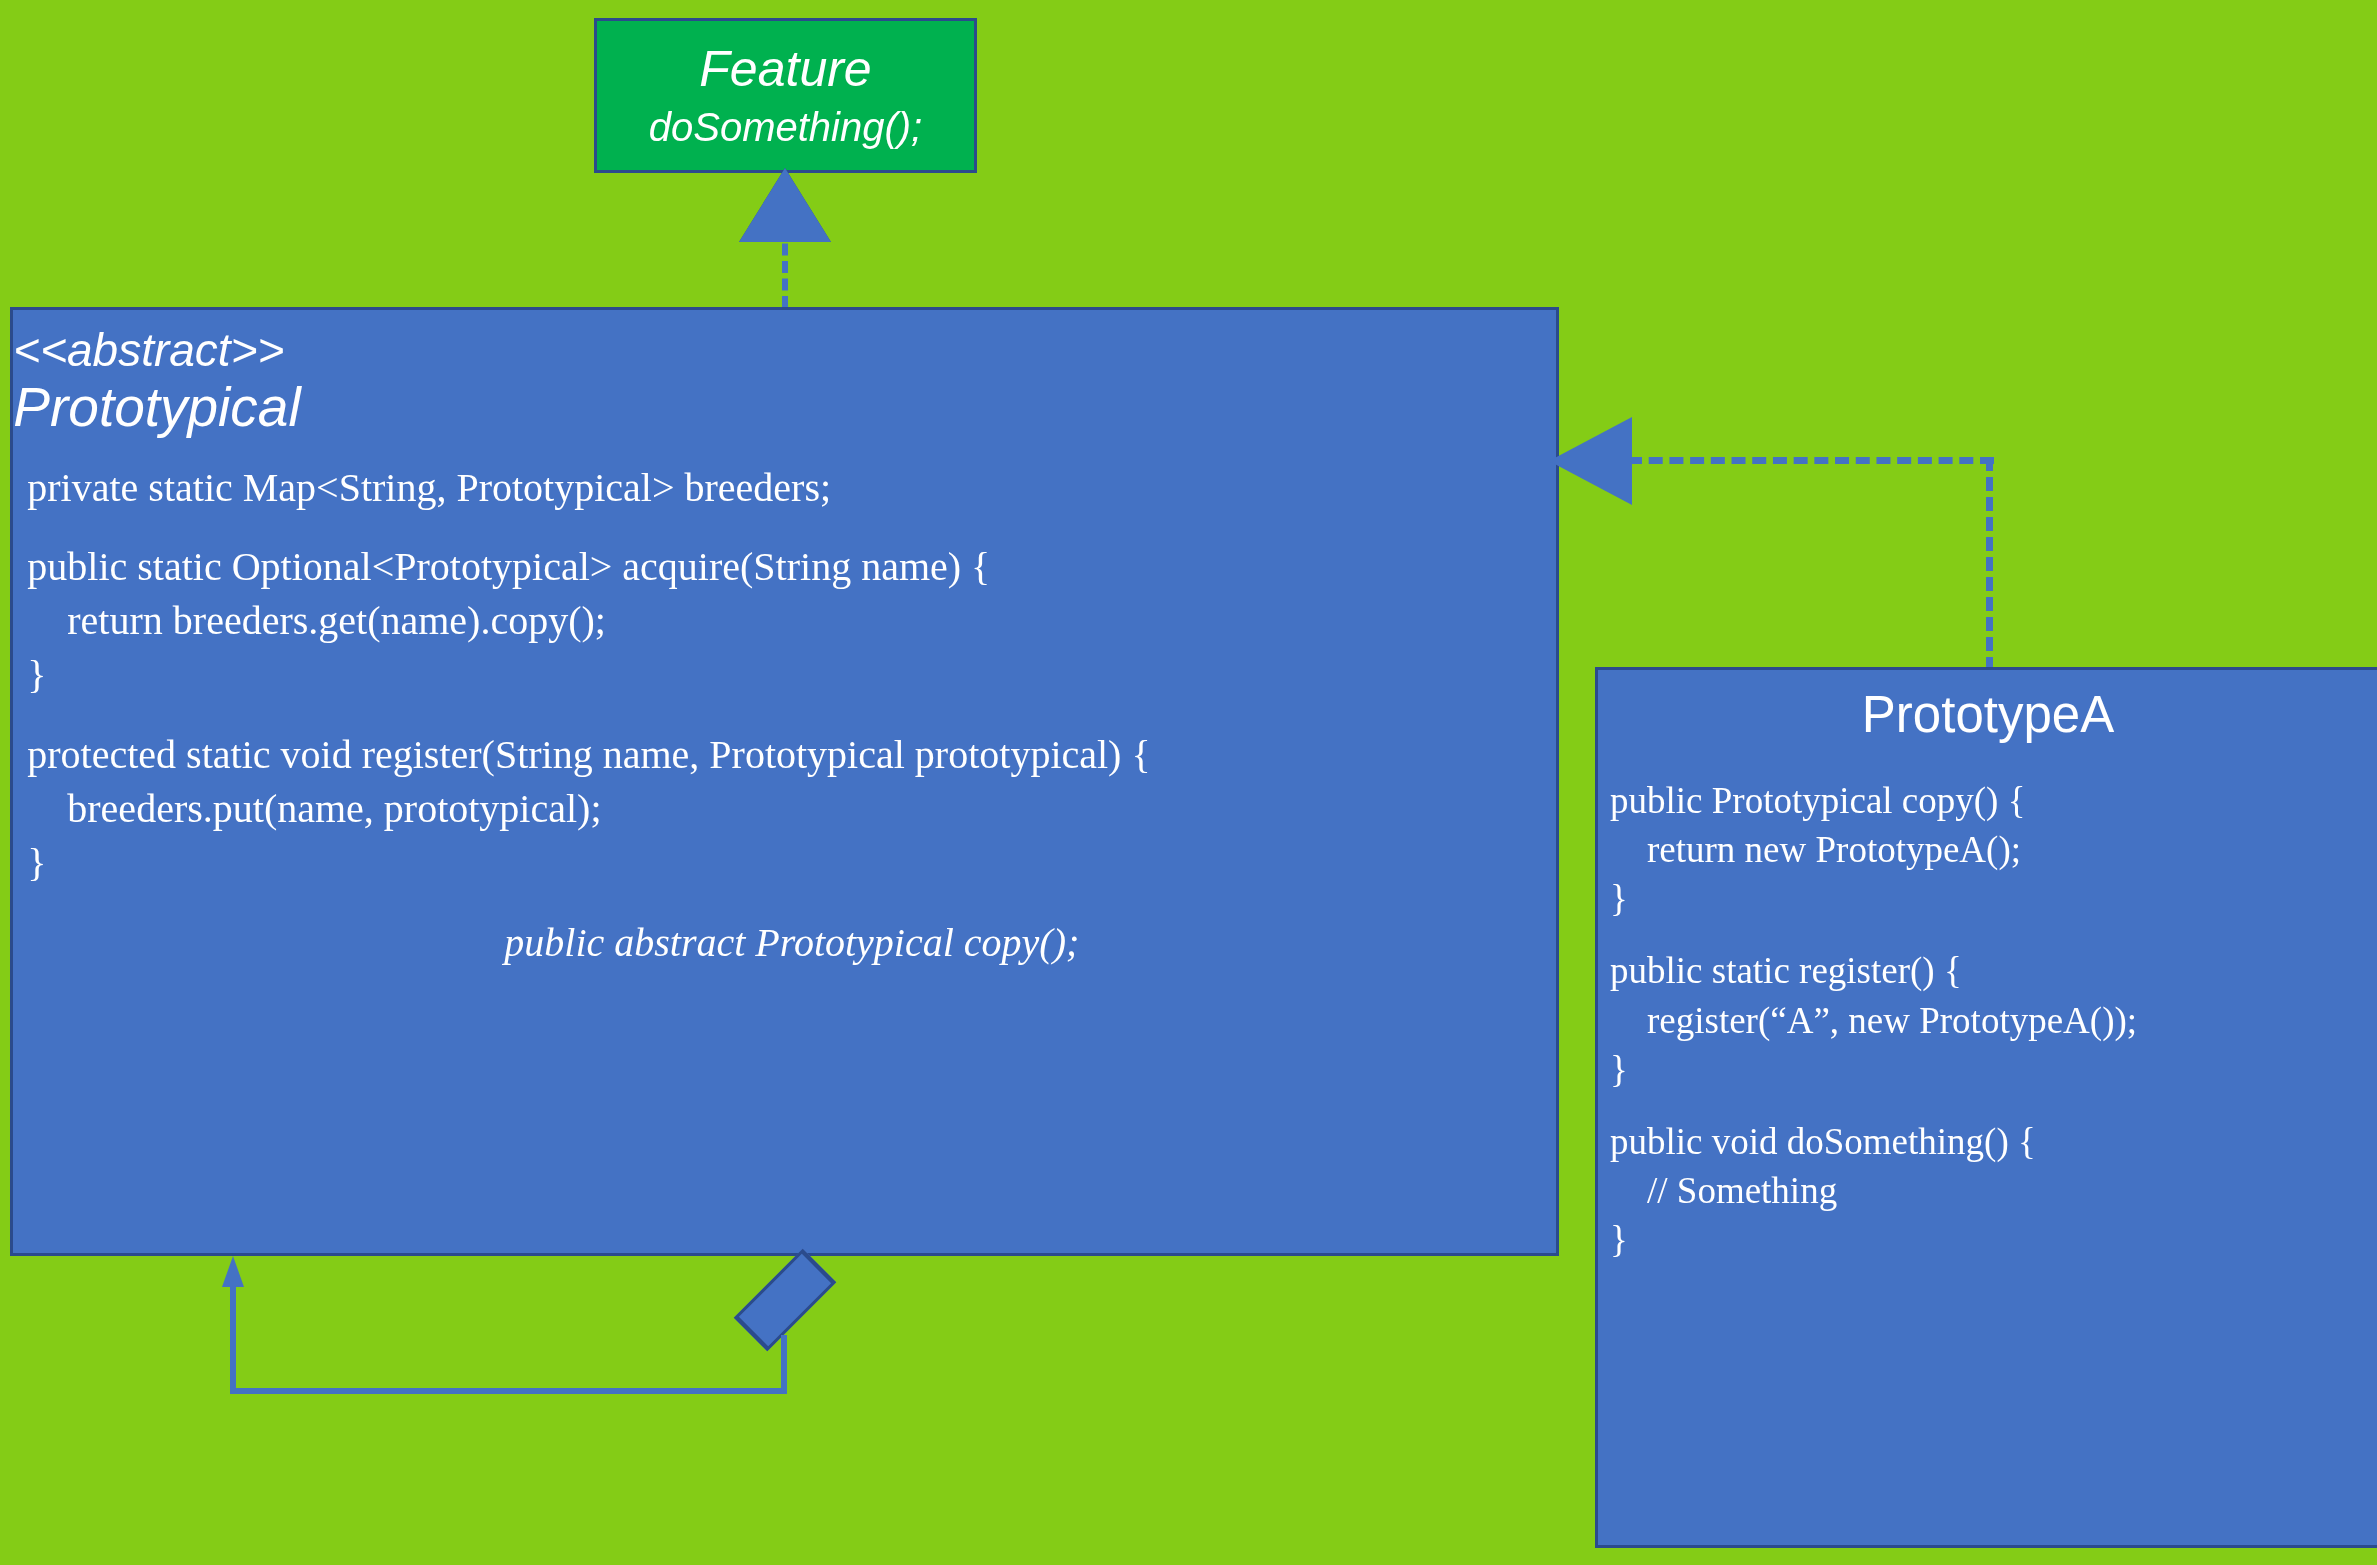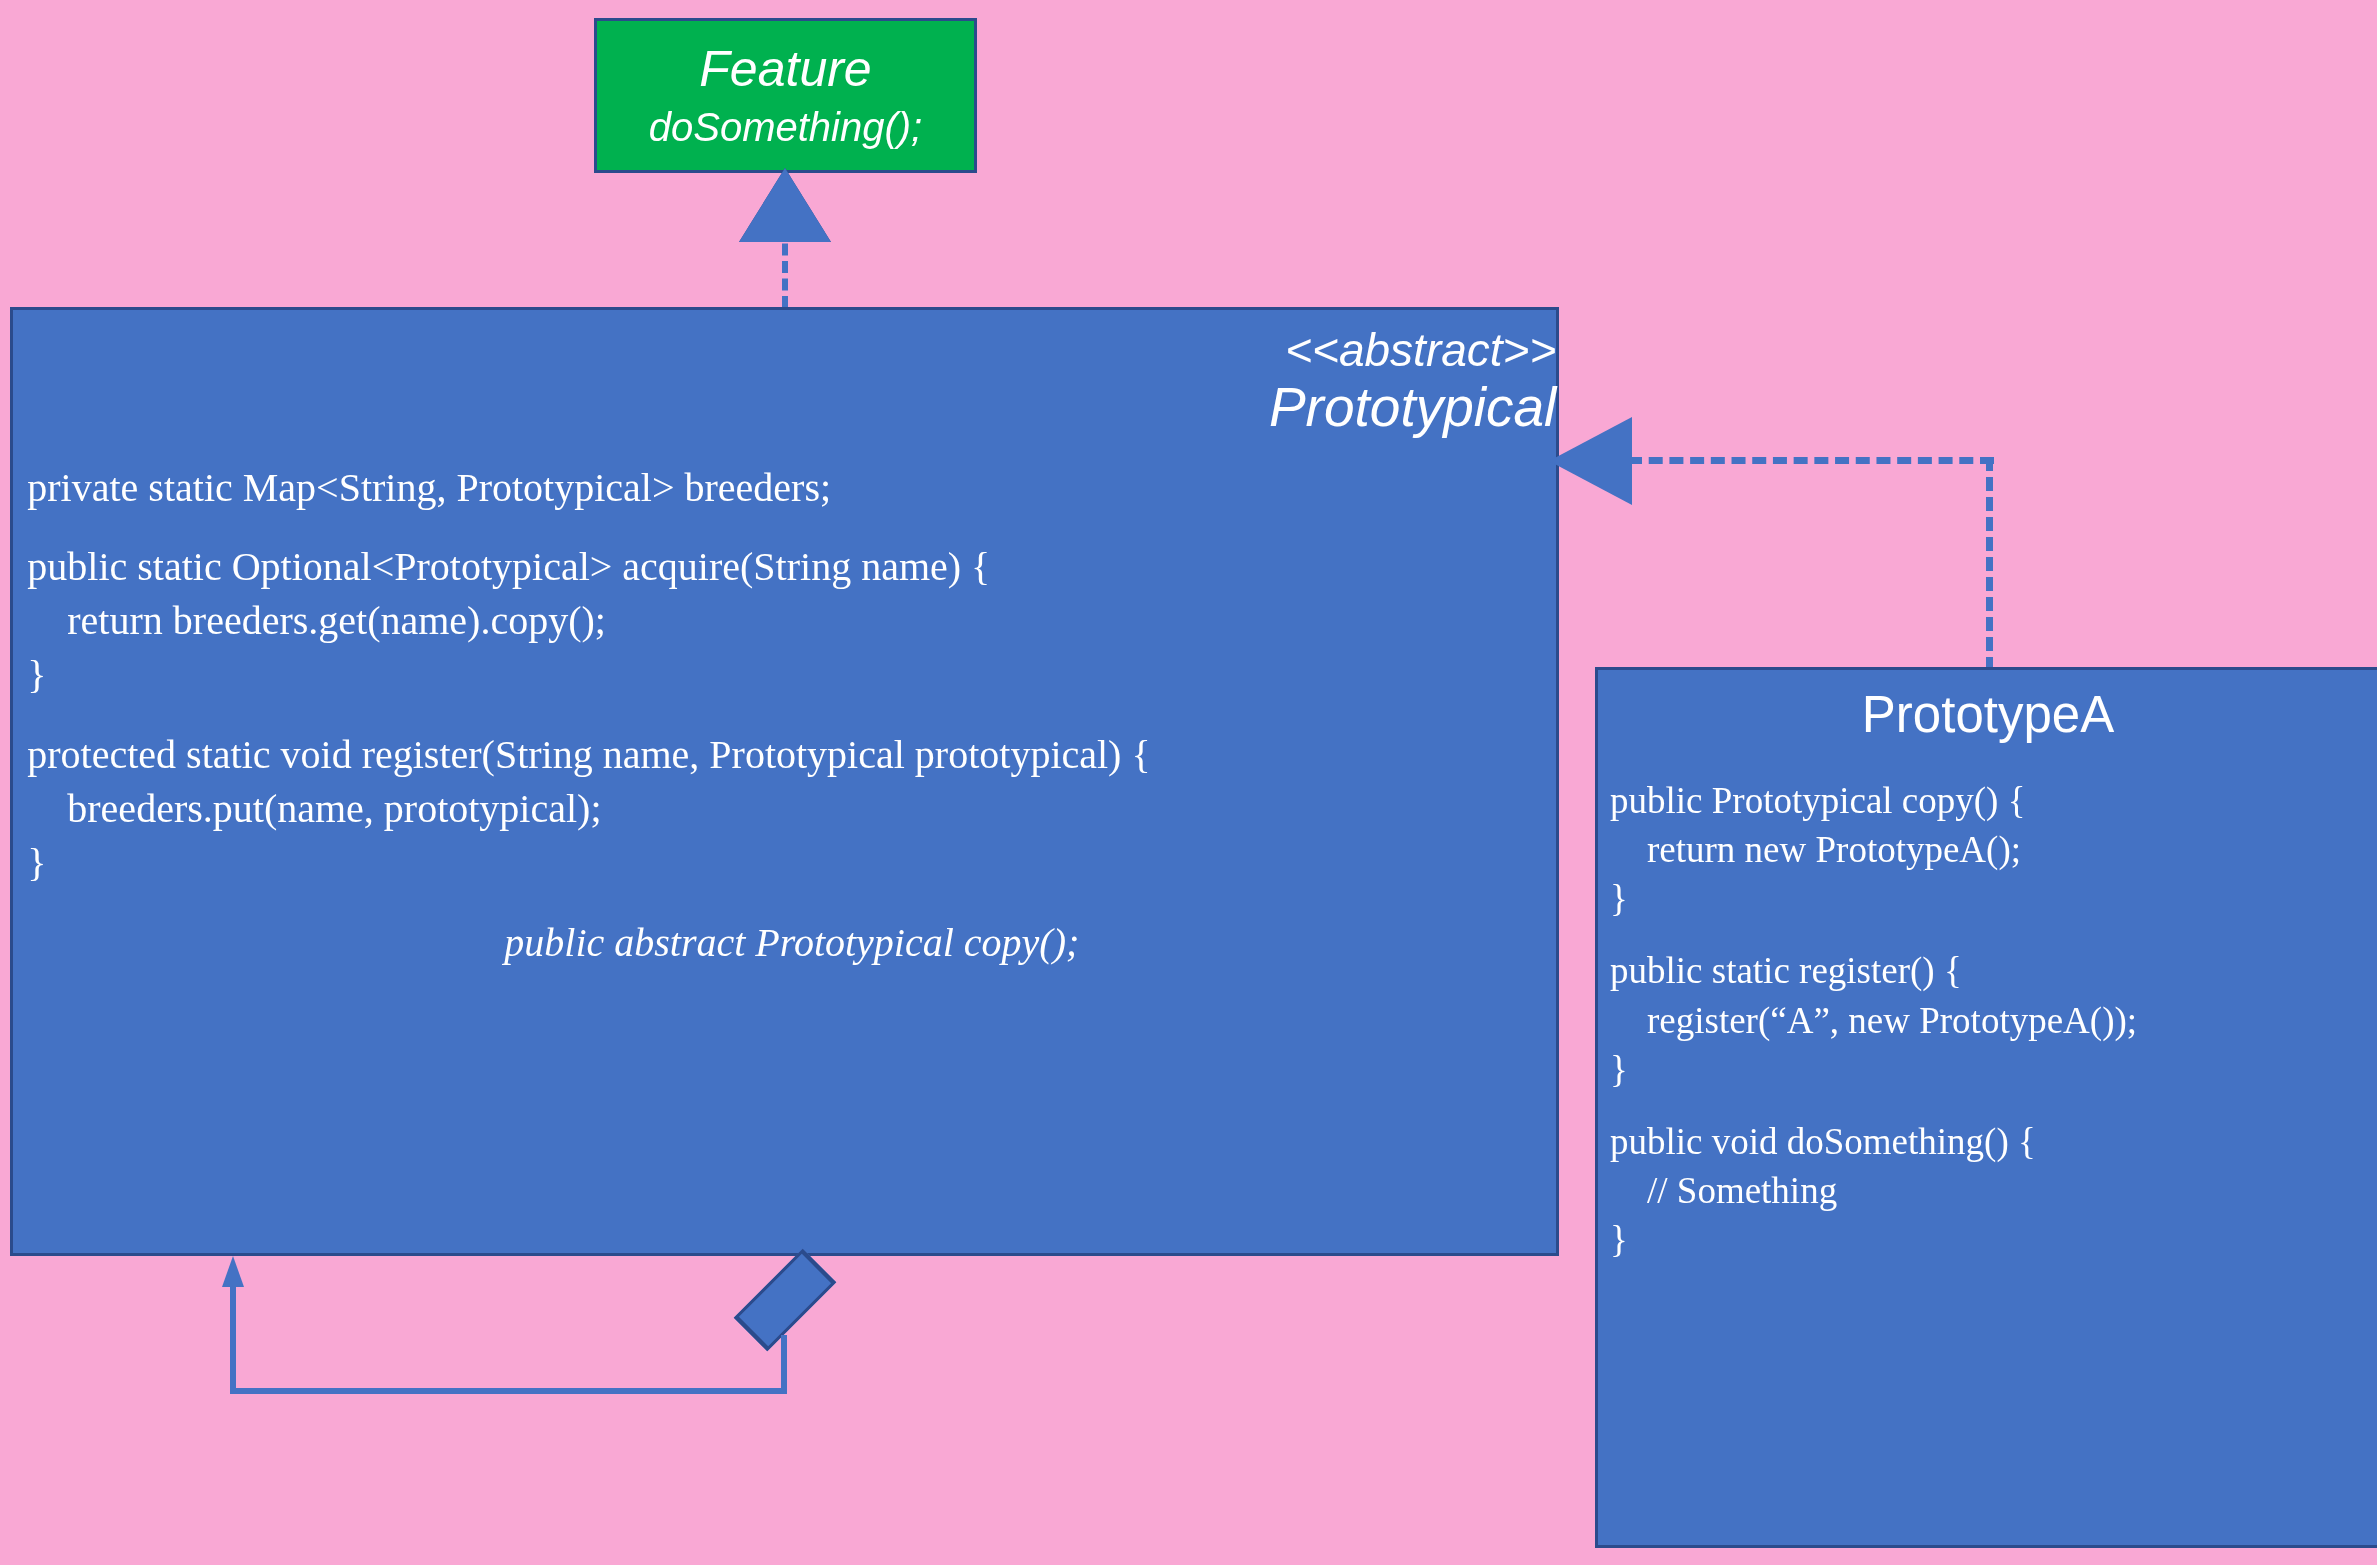--- a/index.html
+++ b/index.html
@@ -4,21 +4,21 @@
 <style>
   html, body {
     margin: 0;
     padding: 0;
     background: #000000;
   }
   #canvas {
     position: relative;
     width: 2377px;
     height: 1565px;
-    background: #f9a8d4;
+    background: #84cc16;
     overflow: hidden;
     font-family: "Liberation Sans", sans-serif;
   }
 
   
   .uml-box {
     position: absolute;
     box-sizing: border-box;
     border: 3.9px solid #2B4B8C;
     color: #FFFFFF;
@@ -53,21 +53,21 @@
 
   #prototypical-box {
     left: 10.3px;
     top: 307px;
     width: 1549px;
     height: 949px;
     background: #4472C4;
   }
   #prototypical-box .header {
     margin-top: 15.4px;
-    text-align: right;
+    text-align: left;
     font-style: italic;
     line-height: 1.12;
   }
   #prototypical-box .stereotype { font-size: 46px; display: block; }
   #prototypical-box .cls-name  { font-size: 55px; display: block; }
 
   #prototypea-box {
     left: 1595px;
     top: 667px;
     width: 783px;

